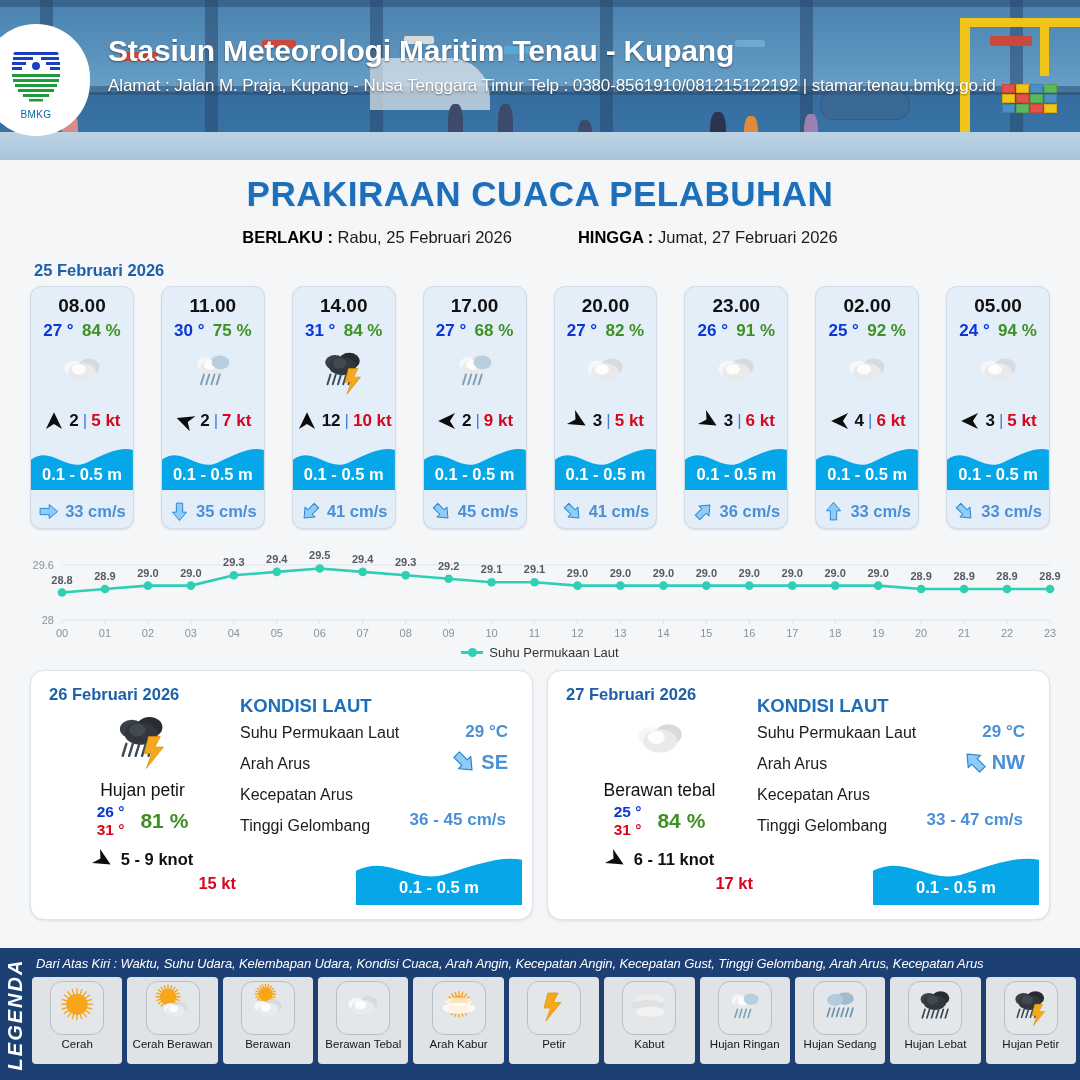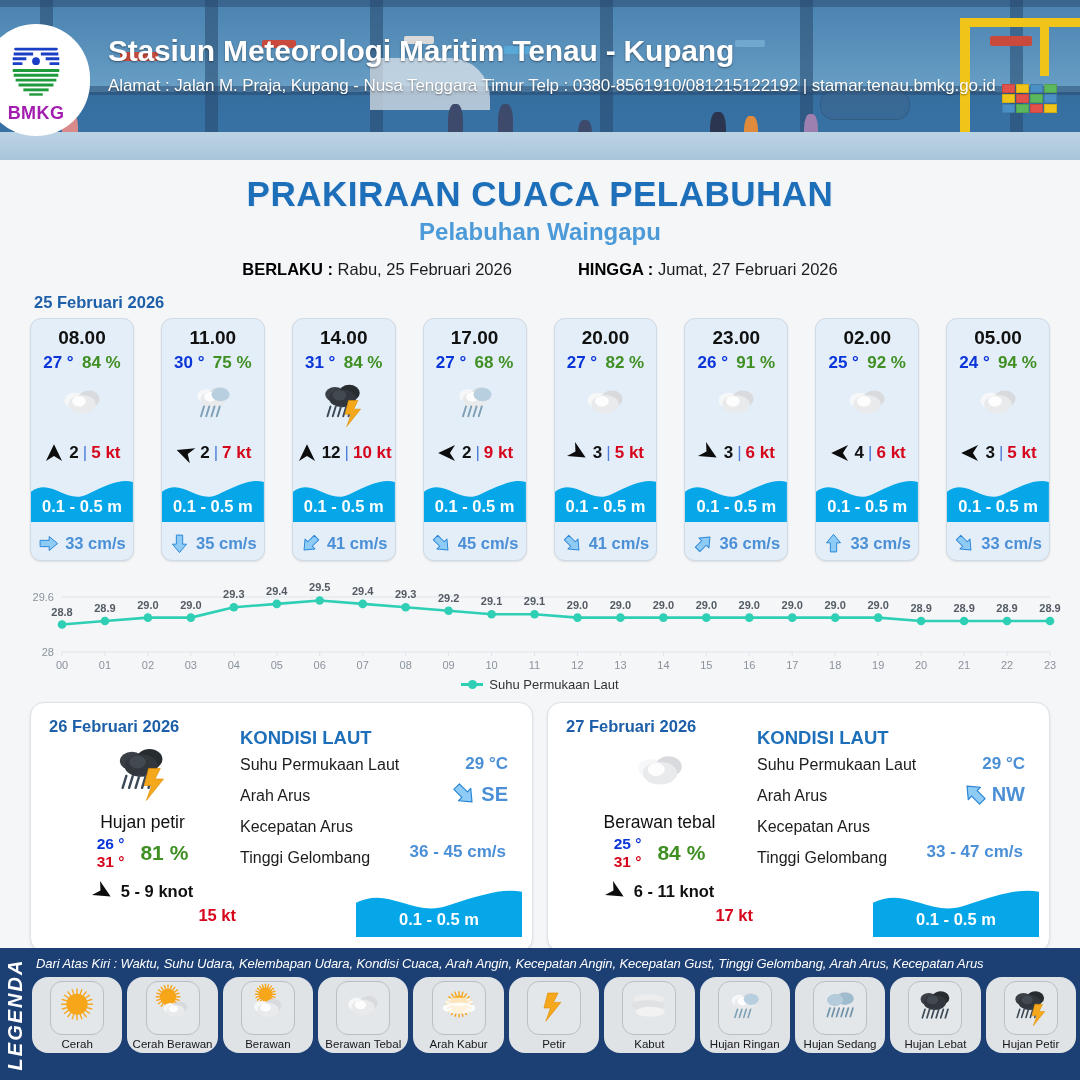--- a/index.html
+++ b/index.html
@@ -19,21 +19,21 @@
   .cont{position:absolute;width:13px;height:9px;border:1px solid rgba(0,0,0,.12)}
   .chair{position:absolute;width:26px;height:15px;background:#63b6e0;border-radius:3px 3px 0 0}
   .person{position:absolute;border-radius:40% 40% 20% 20%}
   .floor{position:absolute;left:0;bottom:0;width:1080px;height:28px;
          background:linear-gradient(180deg,#bcd3e4,#a9c5da)}
   .logo-wrap{position:absolute;left:-18px;top:24px;width:108px;height:112px;
              background:#fff;border-radius:54px;display:flex;align-items:center;
              justify-content:center;z-index:6}
   .logo-in{width:74px;height:88px;display:flex;flex-direction:column;
            align-items:center;justify-content:center}
-  .logo-txt{font-size:18px;font-weight:bold;color:#a21caf;letter-spacing:.4px;margin-top:1px}
+  .logo-txt{font-size:10px;font-weight:normal;color:#0369a1;letter-spacing:.4px;margin-top:1px}
   .hdr-text{position:absolute;left:108px;top:30px;z-index:5;color:#fff;
             text-shadow:0 1px 2px rgba(0,0,0,.45)}
   .h-line1{font-size:19.5px;font-weight:bold;letter-spacing:.4px}
   .h-line2{font-size:30px;font-weight:bold;letter-spacing:-.2px;margin-top:4px}
   .h-line3{font-size:17px;margin-top:8px;letter-spacing:-.1px}
 
   
   .title-zone{text-align:center;padding-top:14px}
   .t-main{font-size:35px;font-weight:bold;color:#1d6fba;letter-spacing:.5px;
           text-shadow:1px 1px 0 #e4eaf0}
@@ -115,21 +115,21 @@
   
   .legenda{position:absolute;left:0;bottom:0;width:1080px;height:132px;
            background:#1c3f74;display:flex}
   .lg-side{width:32px;display:flex;align-items:center;justify-content:center}
   .lg-side span{transform:rotate(-90deg);white-space:nowrap;color:#fff;
                 font-size:20px;font-weight:bold;font-style:italic;letter-spacing:2px}
   .lg-body{flex:1;padding-right:4px}
   .lg-note{color:#fff;font-size:13px;font-style:italic;padding:8px 0 6px 4px;
            letter-spacing:-.1px;white-space:nowrap}
   .lg-items{display:flex;gap:5px}
-  .lg-item{flex:1;background:#dfe3e6;border-radius:16px;padding:4px 2px 3px;
+  .lg-item{flex:1;background:#dfe3e6;border-radius:4px;padding:4px 2px 14px;
            display:flex;flex-direction:column;align-items:center}
   .lg-ic{width:54px;height:54px;border:1px solid #b9bfc4;border-radius:12px;
          background:#e4e7ea;display:flex;align-items:center;justify-content:center}
   .lg-cap{font-size:11.5px;color:#15161a;margin-top:3px;white-space:nowrap}
 </style>
 </head>
 <body>
 
 <div class="header">
   <div class="hdr-bg">
@@ -220,21 +220,20 @@
   </div>
 
   <div class="hdr-text">
     <div class="h-line2">Stasiun Meteorologi Maritim Tenau - Kupang</div>
     <div class="h-line3">Alamat : Jalan M. Praja, Kupang - Nusa Tenggara Timur Telp : 0380-8561910/081215122192  |  stamar.tenau.bmkg.go.id</div>
   </div>
 </div>
 
 <div class="title-zone">
   <div class="t-main">PRAKIRAAN CUACA PELABUHAN</div>
-  <div class="t-sub">Pelabuhan Waingapu</div>
   <div class="t-valid">
     <div>
       <b>BERLAKU :</b>
       <span>Rabu, 25 Februari 2026</span>
     </div>
     <div>
       <b>HINGGA :</b>
       <span>Jumat, 27 Februari 2026</span>
     </div>
   </div>

